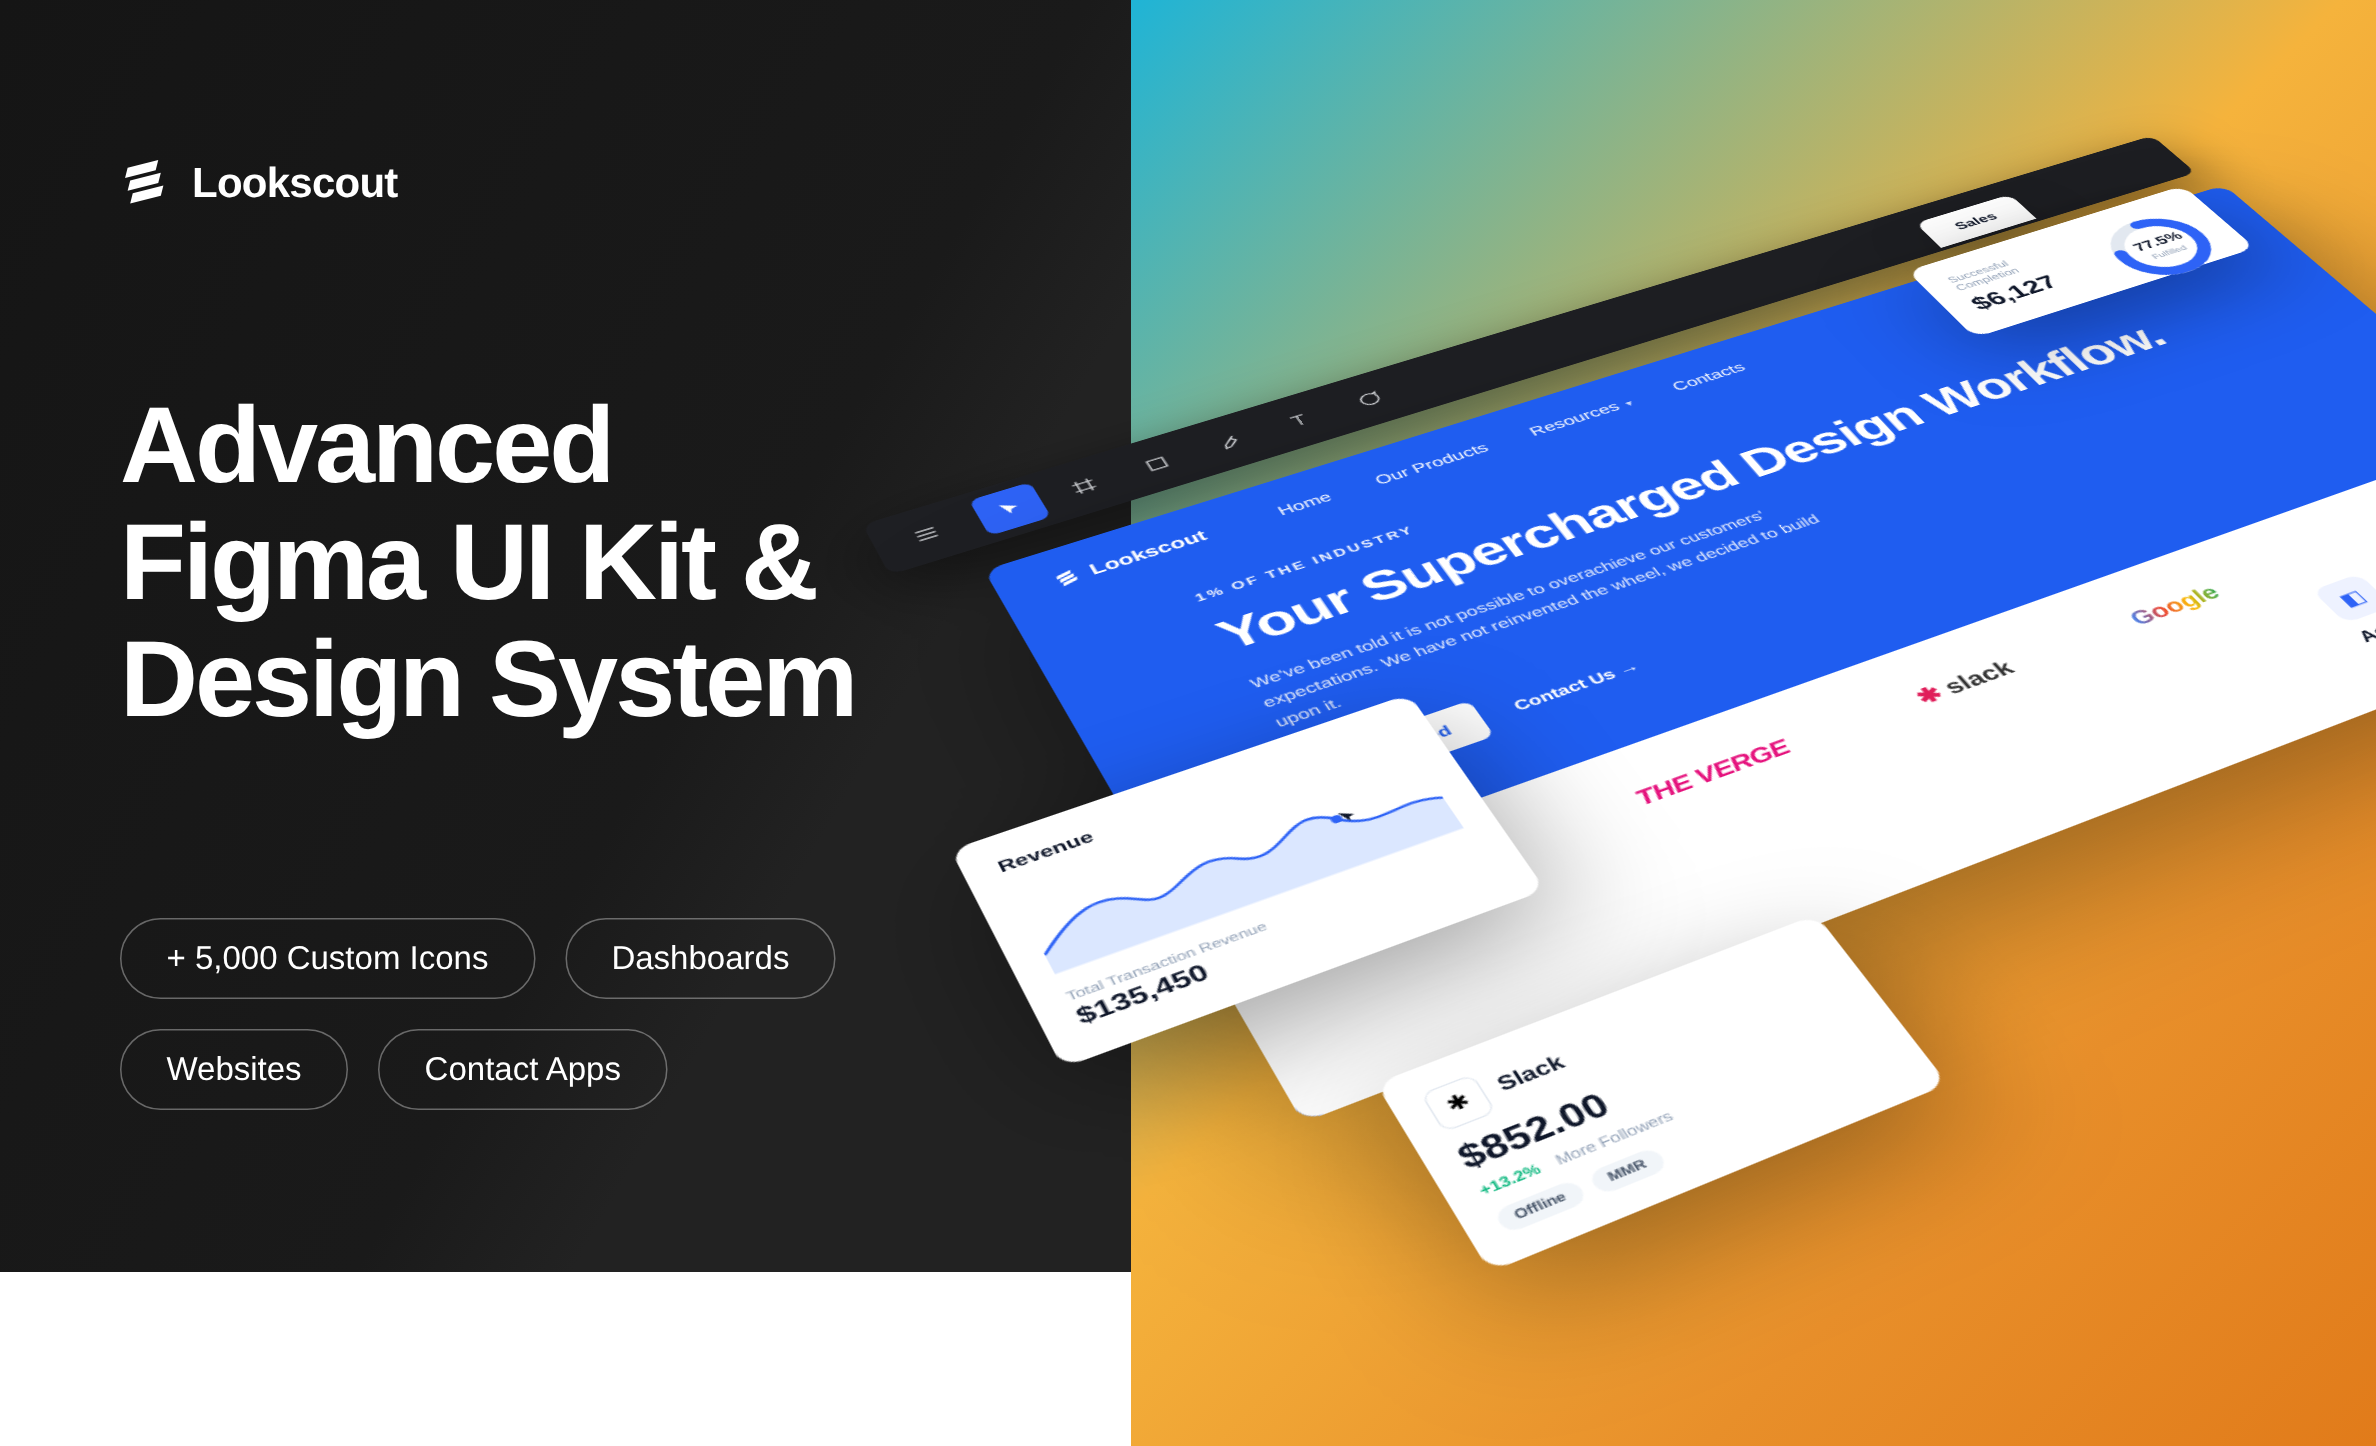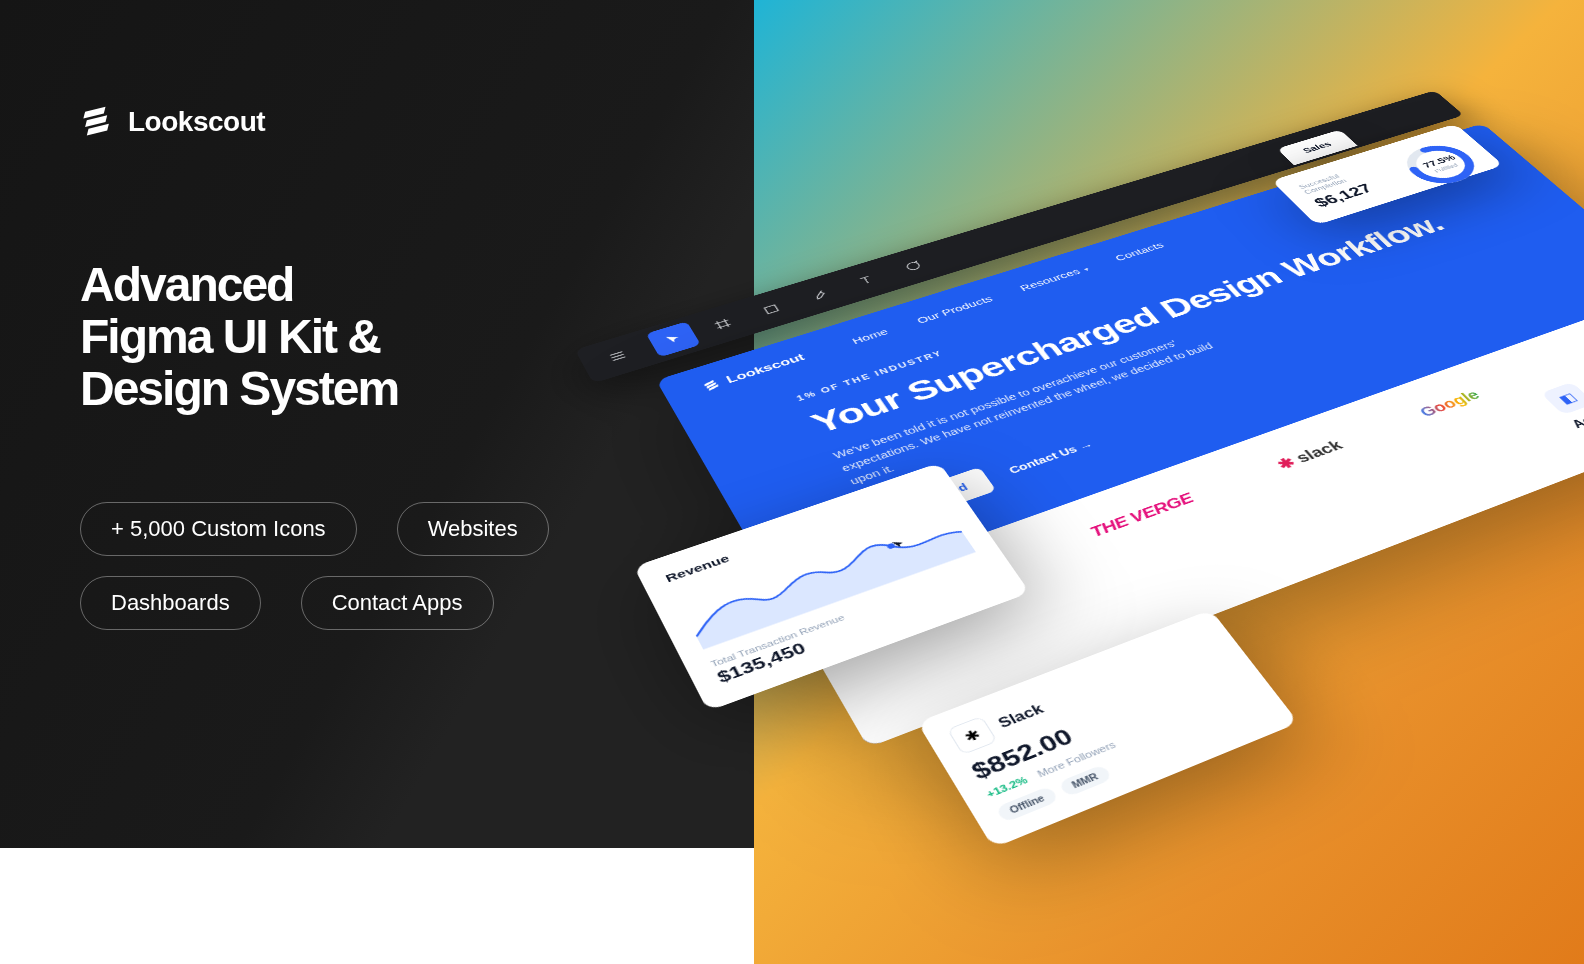--- a/index.html
+++ b/index.html
@@ -4,22 +4,22 @@
 <style>
 *{margin:0;padding:0;box-sizing:border-box;}
 html,body{width:1584px;height:964px;overflow:hidden;font-family:-apple-system,BlinkMacSystemFont,"Segoe UI",Helvetica,Arial,sans-serif;}
 .stage{position:relative;width:1584px;height:848px;background:linear-gradient(120deg,#151515 0%,#1a1a1a 35%,#222 42%);}
 .bg-gradient{position:absolute;right:0;top:0;width:830px;height:964px;background:linear-gradient(135deg,#1fb4d6 0%,#f5b33c 45%,#e88f2a 75%,#e17b1a 100%);}
 .left-panel{position:absolute;left:80px;top:105px;width:640px;color:#fff;z-index:20;}
 .logo-row{display:flex;align-items:center;gap:14px;margin-bottom:120px;}
 .logo-mark{width:34px;height:34px;display:flex;align-items:center;justify-content:center;}
 .logo-mark svg{width:34px;height:34px;}
 .logo-text{font-size:28px;font-weight:700;letter-spacing:-.5px;}
-.headline{font-size:48px;font-weight:700;line-height:1.08;letter-spacing:-2px;margin-bottom:88px;}
-.pills{display:flex;flex-wrap:wrap;gap:20px 40px;max-width:600px;}
+.headline{font-size:72px;font-weight:700;line-height:1.08;letter-spacing:-2px;margin-bottom:120px;}
+.pills{display:flex;flex-wrap:wrap;gap:20px 20px;max-width:600px;}
 .pill{border:1.5px solid rgba(255,255,255,.35);border-radius:999px;padding:13px 30px;font-size:22px;font-weight:500;color:#fff;white-space:nowrap;}
 
 
 .scene{position:absolute;right:-60px;top:-70px;width:1000px;height:1100px;transform:perspective(2200px) rotateX(48deg) rotateZ(-28deg);transform-origin:50% 50%;z-index:10;}
 .scene *{font-family:inherit;}
 
 
 .figma-bar{position:absolute;top:80px;left:60px;width:1100px;height:64px;background:#1e1f23;border-radius:10px;display:flex;align-items:center;gap:10px;padding:0 14px;box-shadow:0 20px 60px rgba(0,0,0,.5);}
 .fb-btn{width:46px;height:46px;border-radius:8px;display:flex;align-items:center;justify-content:center;color:#d0d2d6;}
 .fb-btn.active{background:#2e63f6;color:#fff;}
@@ -100,22 +100,22 @@
       </span>
       <span class="logo-text">Lookscout</span>
     </div>
 
     <h1 class="headline" style="white-space:pre-line;">Advanced
 Figma UI Kit &amp;
 Design System</h1>
 
     <div class="pills">
       <span class="pill">+ 5,000 Custom Icons</span>
+      <span class="pill">Dashboards</span>
       <span class="pill">Websites</span>
-      <span class="pill">Dashboards</span>
       <span class="pill">Contact Apps</span>
     </div>
   </div>
 
   <div class="scene">
 
     <div class="figma-bar">
       <div class="fb-btn fb-menu">
           <svg viewBox="0 0 24 24" stroke="currentColor" stroke-width="2" fill="none">
             <path d="M4 6h16M4 12h16M4 18h16"></path>

